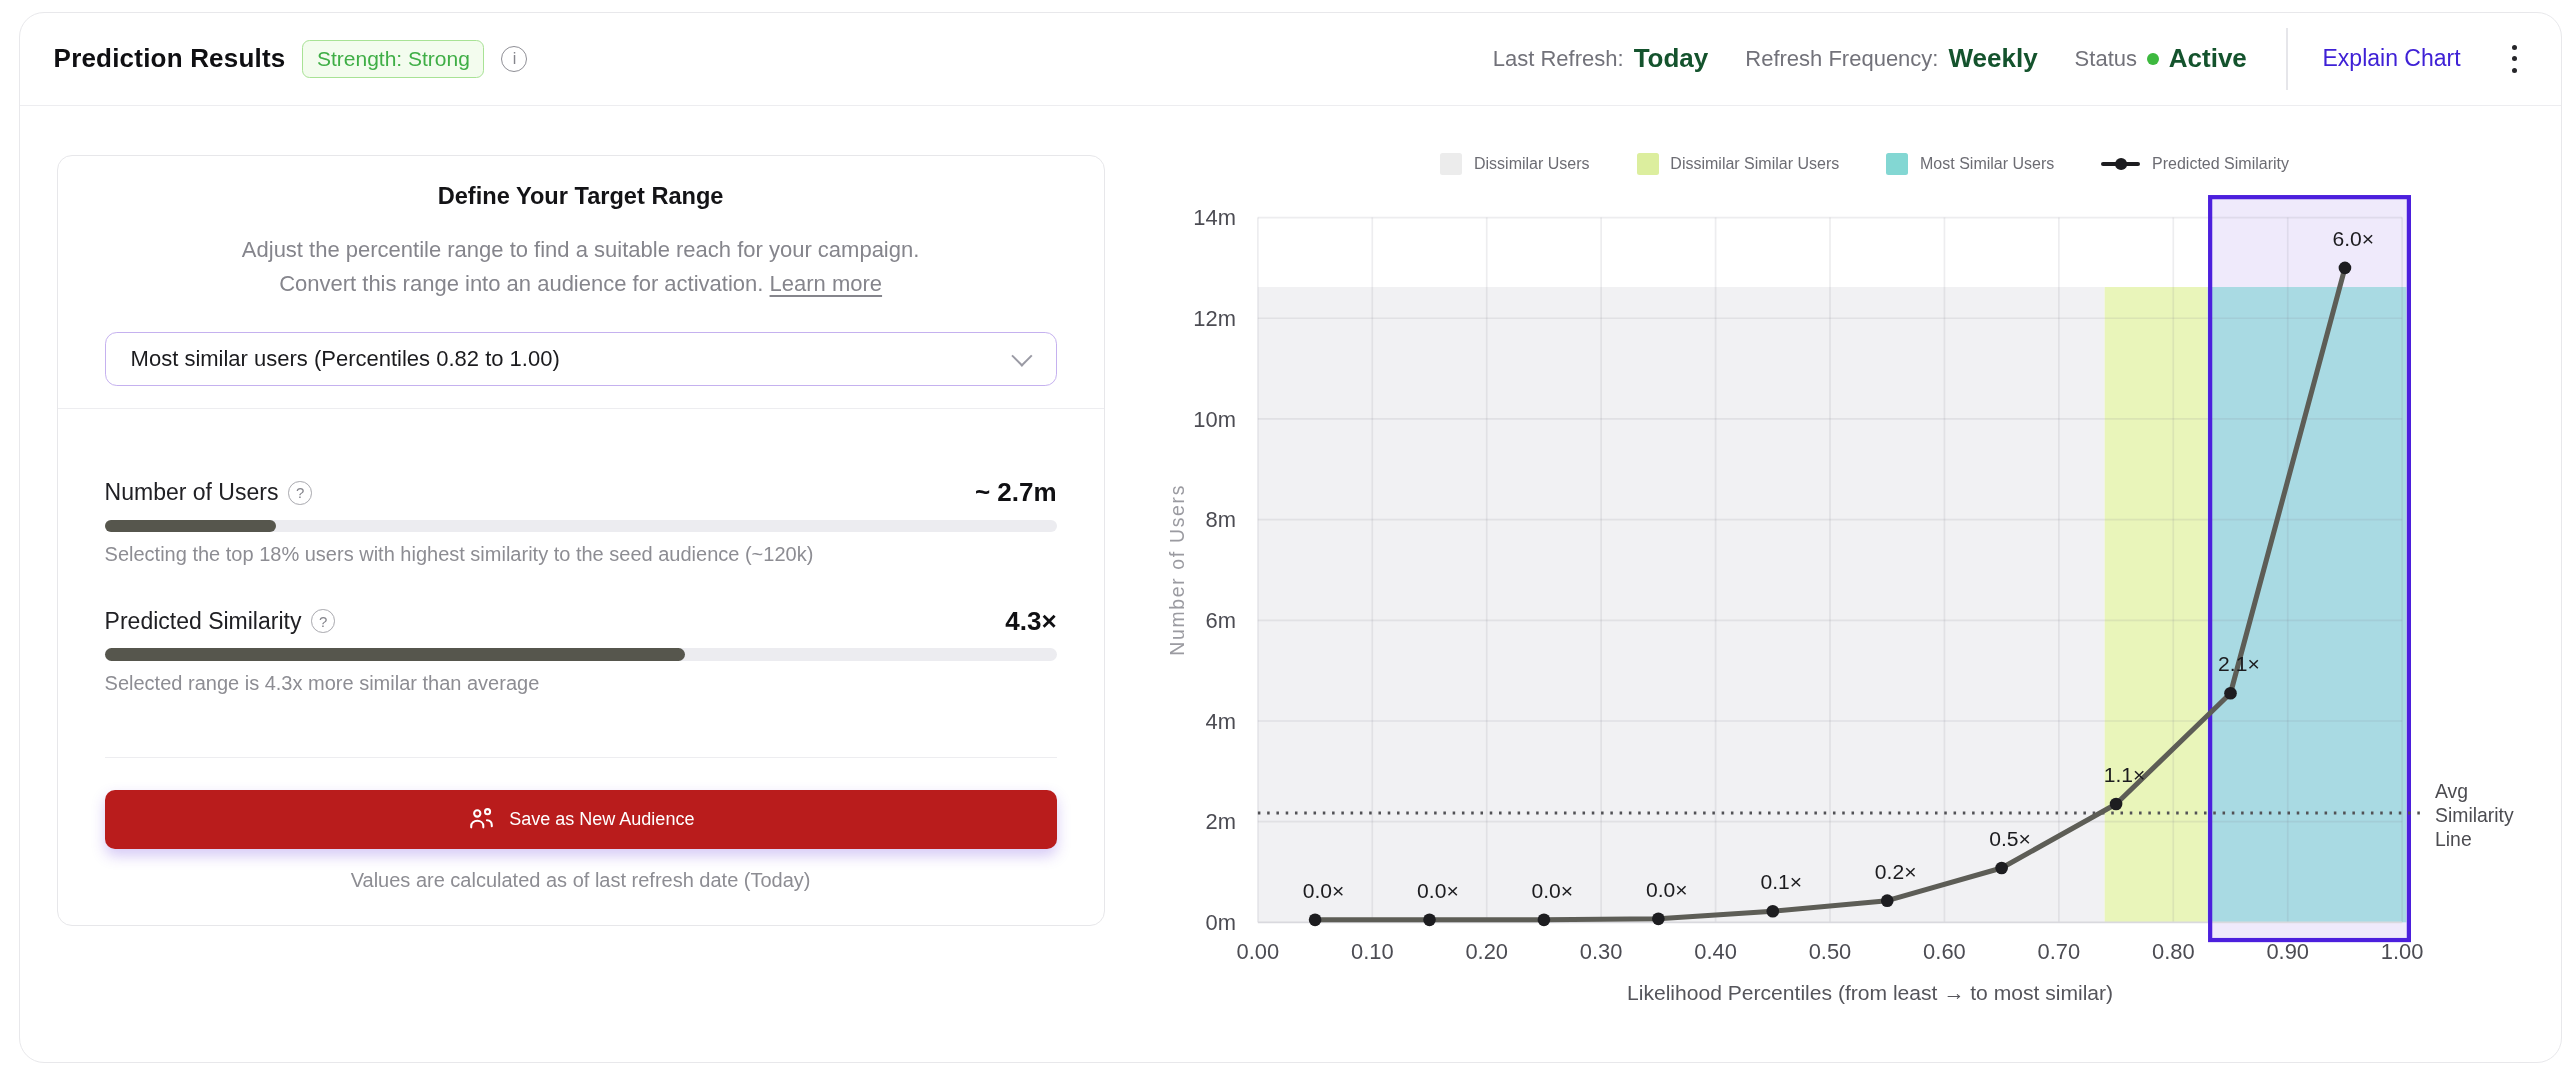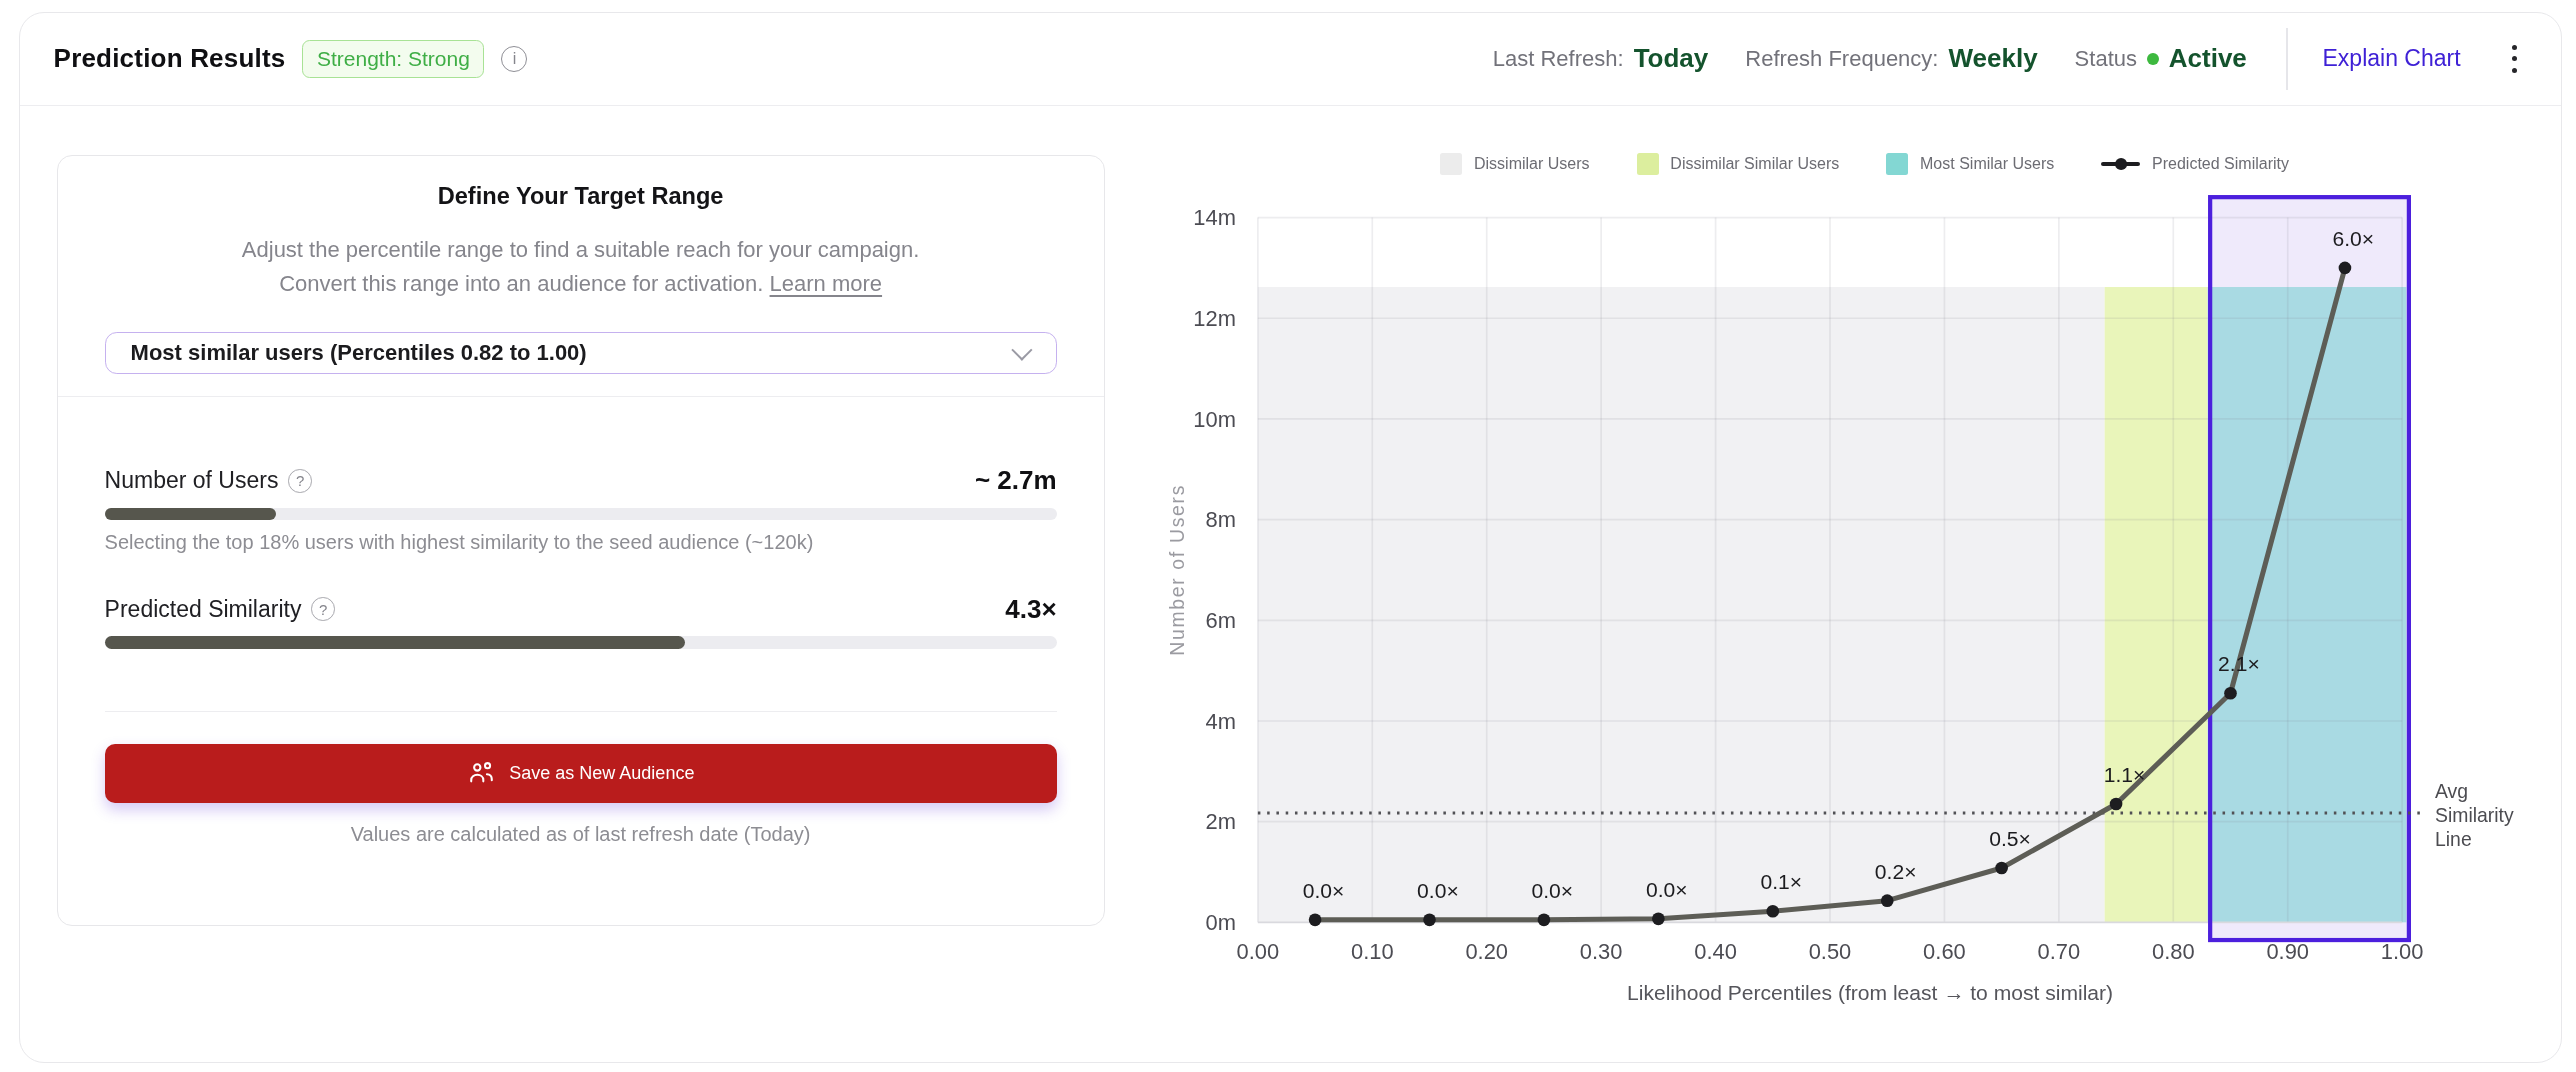--- a/index.html
+++ b/index.html
@@ -29,22 +29,22 @@
   .kebab { display:flex; flex-direction:column; gap:6.7px; padding:5px; cursor:pointer; }
   .kebab span { width:5px; height:5px; border-radius:50%; background:#26262a; }
 
   
   .left-panel { position:absolute; left:37px; top:142px; width:1048px; height:771px;
     background:#fff; border:1.7px solid #e7e7ea; border-radius:15px; overflow:hidden; }
   .panel-top { padding:27px 47px 22px; border-bottom:1.7px solid #ededf0; }
   .panel-title { text-align:center; font-size:23.6px; font-weight:700; color:#131316; }
   .panel-desc { margin-top:23px; text-align:center; font-size:22px; line-height:34px; color:#85858c; }
   .learn-more { color:#85858c; text-decoration:underline; text-underline-offset:4.2px; cursor:pointer; }
-  .range-select { margin-top:31px; height:42px; border:1.7px solid #c5b1ef; border-radius:11.8px;
-    display:flex; align-items:center; padding:0 29px 0 25px; cursor:pointer; background:#fff;font-weight:bold; }
+  .range-select { margin-top:31px; height:54px; border:1.7px solid #c5b1ef; border-radius:11.8px;
+    display:flex; align-items:center; padding:0 29px 0 25px; cursor:pointer; background:#fff; }
   .range-select-value { font-size:22px; color:#1b1b1e; }
   .chevron { margin-left:auto; width:15px; height:15px; border-right:2.5px solid #9a9aa4;
     border-bottom:2.5px solid #9a9aa4; transform:rotate(45deg) translateY(-3.4px); }
   .panel-body { padding:0 47px; }
   .metric-row { display:flex; align-items:center; height:30px; }
   .metric-row.first { margin-top:69px; }
   .metric-row.second { margin-top:40px; }
   .metric-label { font-size:23px; color:#202024; font-weight:500; }
   .help-icon { width:23.6px; height:23.6px; border:1.7px solid #a8a8ae; font-size:15px; margin-left:10px; }
   .metric-value { margin-left:auto; font-size:26px; font-weight:700; color:#101013; }
@@ -133,20 +133,21 @@
       <div class="metric-caption">Selecting the top 18% users with highest similarity to the seed audience (~120k)</div>
 
       <div class="metric-row second">
         <span class="metric-label">Predicted Similarity</span>
         <span class="help-icon">?</span>
         <span class="metric-value">4.3×</span>
       </div>
       <div class="slider">
         <div class="slider-fill" id="slider-fill-similarity" style="width: 61%;"></div>
       </div>
+      <div class="metric-caption">Selected range is 4.3x more similar than average</div>
 
       <div class="inset-divider"></div>
 
       <button class="save-btn">
         <svg width="29" height="29" viewBox="0 0 24 24" fill="none" stroke="#ffffff" stroke-width="1.7" stroke-linecap="round" stroke-linejoin="round">
           <circle cx="8.5" cy="7" r="2.6"></circle>
           <path d="M3.5 18.5v-1.2c0-2.5 2.2-4.3 5-4.3s5 1.8 5 4.3v1.2"></path>
           <circle cx="17" cy="5.5" r="2.1"></circle>
           <path d="M16.5 12.6c2.4.2 4 1.8 4 3.9v1"></path>
         </svg>

